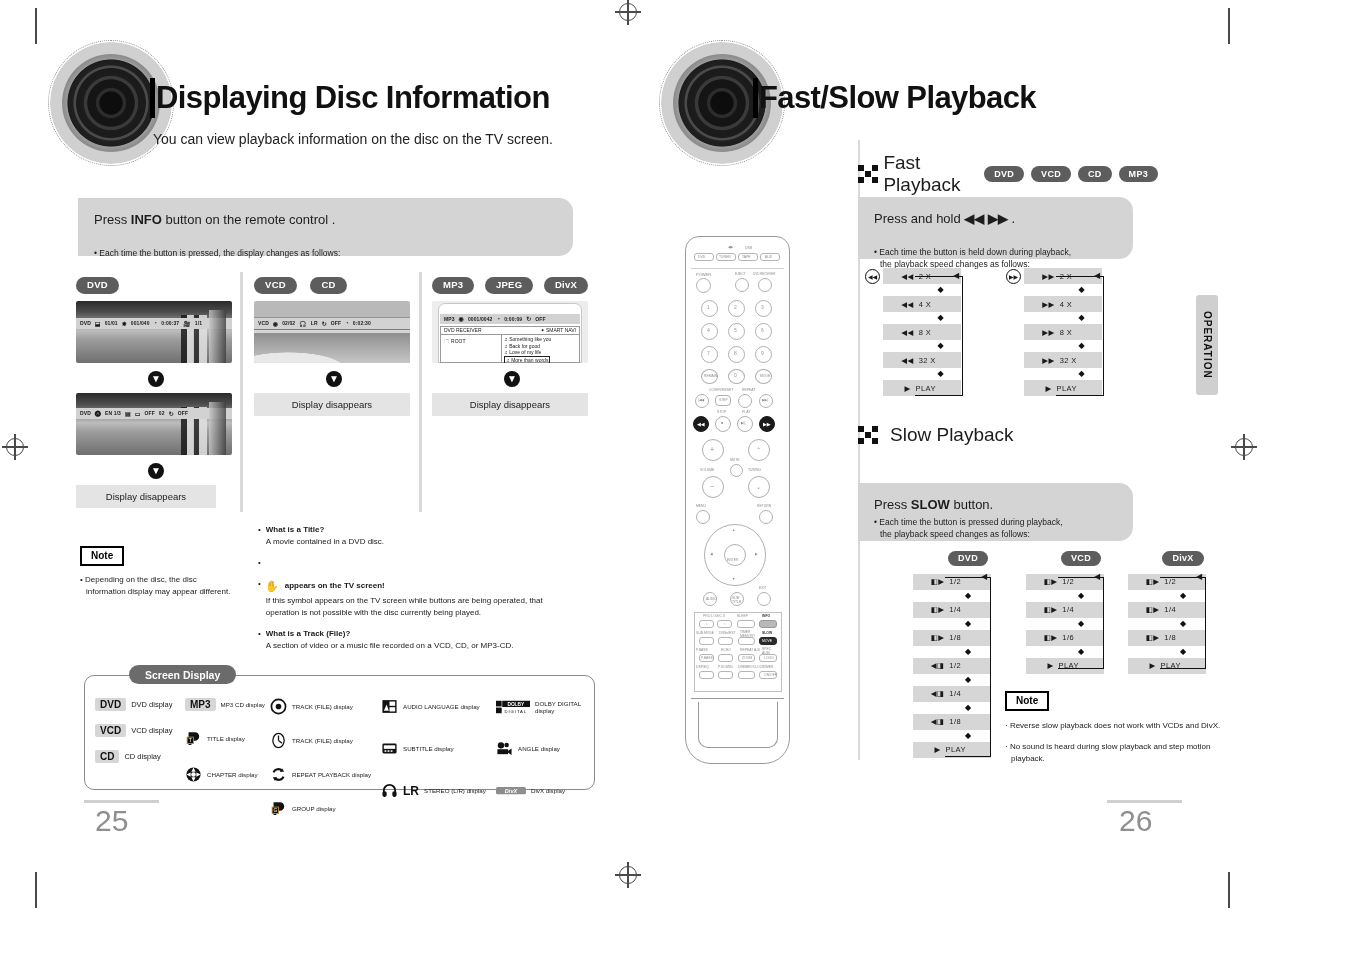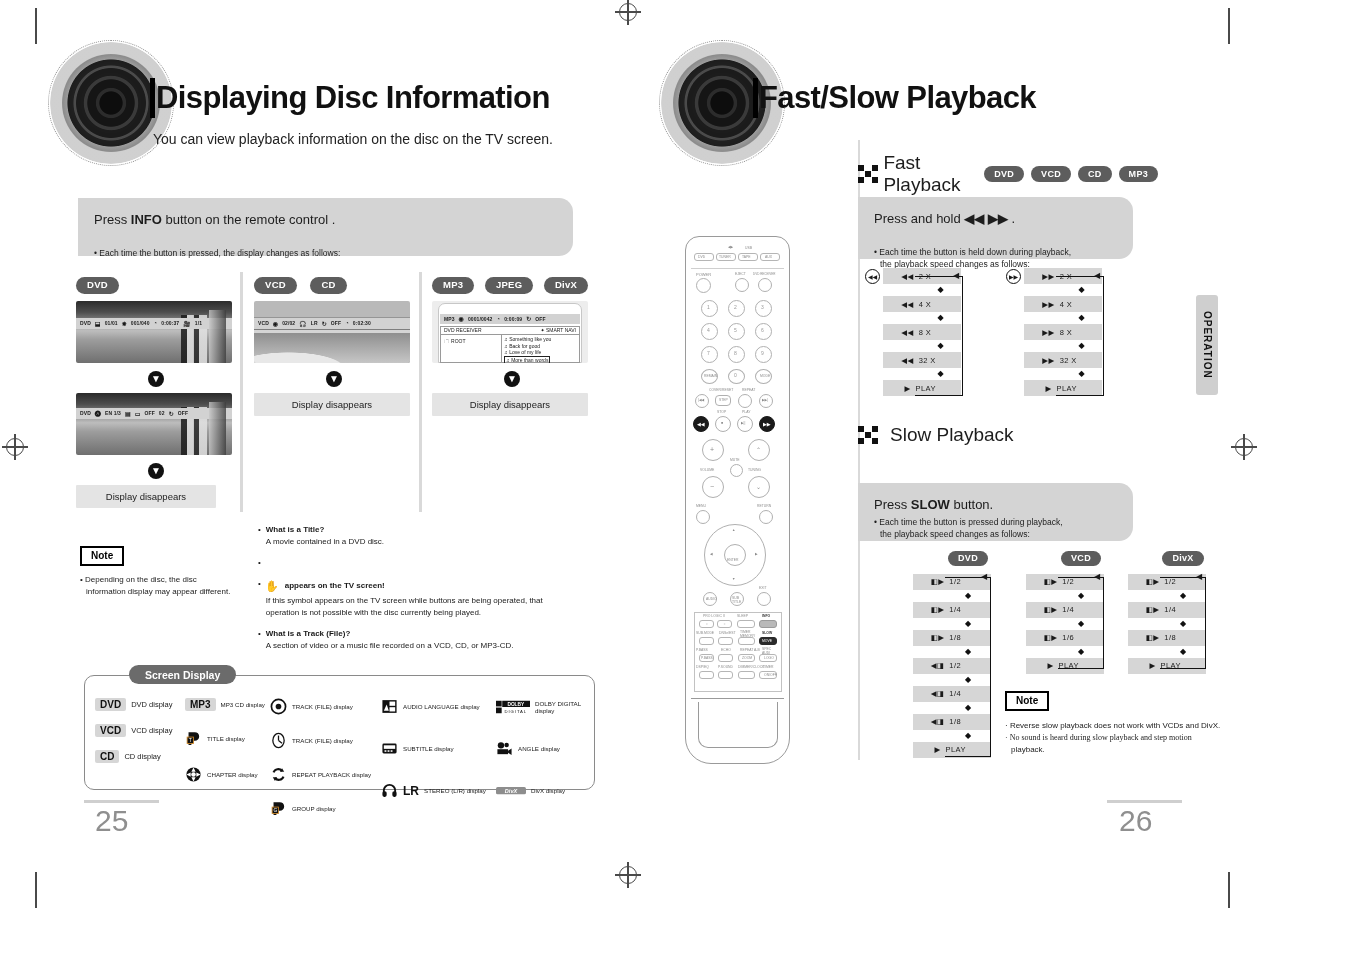--- a/index.html
+++ b/index.html
@@ -902,20 +902,20 @@
         <span class="lbl">PLAY</span>
       </div>
     <div class="loop" style="left:32px;top:30px;width:46px;height:92px;border-top:1.6px solid #111;border-bottom:1.6px solid #111;border-left:none;"></div>
     <div style="position:absolute;left:68px;top:25px;font-size:8px;">◀</div>
   </div>
 
   <div style="position:absolute;left:350px;top:690px;width:220px;">
     <span class="notebox">Note</span>
     <div class="notetext" style="margin-top:9px;">
       <div>· Reverse slow playback does not work with VCDs and DivX.</div>
-      <div style="font-family:Liberation Serif, serif;">· No sound is heard during slow playback and step motion</div>
+      <div style="margin-top:9px;">· No sound is heard during slow playback and step motion</div>
       <div style="padding-left:6px;">playback.</div>
     </div>
   </div>
 
   <div class="pageline" style="left:452px;top:800px;width:75px;"></div>
   <div class="pagenum" style="position:absolute;left:464px;top:804px;">26</div>
 </div>
 
 </body></html>

